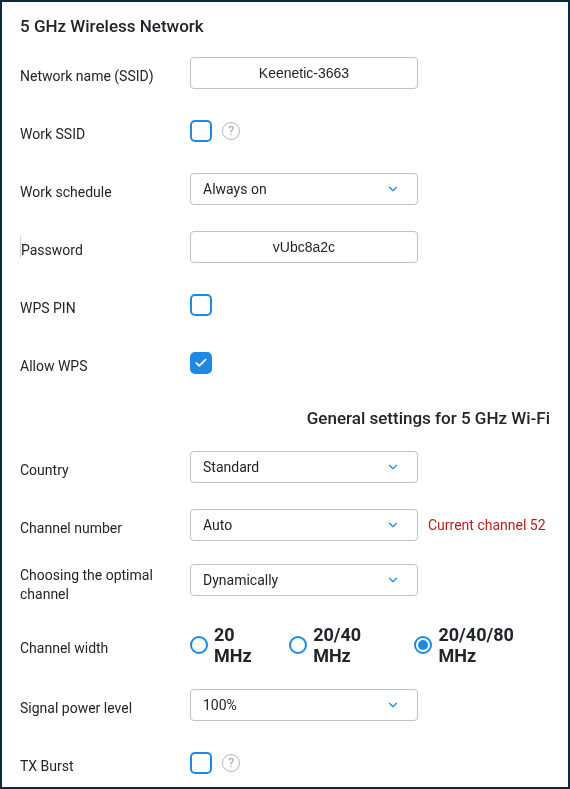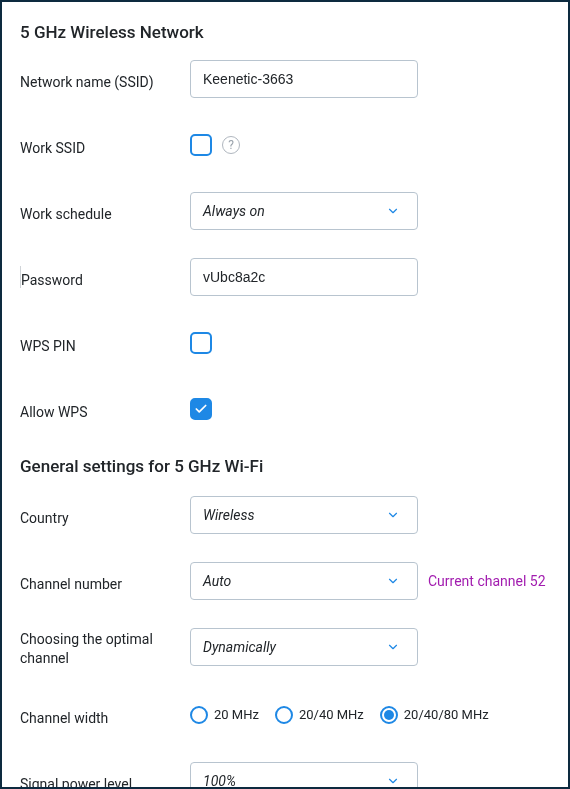--- a/index.html
+++ b/index.html
@@ -14,30 +14,30 @@
     height: 789px;
     border: 2px solid #0d2a3f;
     padding: 14px 18px 0 18px;
     overflow: hidden;
   }
   .section-title {
     font-size: 17px;
     font-weight: 500;
     color: #212529;
     margin-bottom: 18px;
-    margin-top: 6px;
   }
   .section-title.second {
     margin-top: 26px;
     margin-bottom: 20px;
+    text-align: right;
   }
   .row {
     display: flex;
     align-items: center;
-    margin-bottom: 28px;
+    margin-bottom: 20px;
     min-height: 38px;
   }
   .row.tall { align-items: flex-start; }
   .label-col {
     width: 170px;
     flex-shrink: 0;
     font-size: 14px;
     color: #212529;
     padding-top: 6px;
   }
@@ -51,36 +51,36 @@
     padding-top: 2px;
   }
   .ctrl-col {
     display: flex;
     align-items: center;
     gap: 10px;
     flex: 1;
   }
   .text-input, .select {
     width: 228px;
-    height: 38px;
+    height: 32px;
     border: 1px solid #b8c4cf;
     border-radius: 4px;
     padding: 0 12px;
     font-size: 14px;
     color: #212529;
     background: #fff;
     outline: none;
+    text-align: center;
   }
   .select {
     display: flex;
     align-items: center;
     justify-content: space-between;
     cursor: pointer;
     padding-right: 16px;
-    font-style: italic;
   }
   .chevron {
     width: 16px;
     height: 16px;
     display: inline-flex;
     align-items: center;
     justify-content: center;
   }
   .chevron svg { display: block; }
   .checkbox {
@@ -108,34 +108,35 @@
     border-radius: 50%;
     display: inline-flex;
     align-items: center;
     justify-content: center;
     color: #9aa3ac;
     font-size: 12px;
     cursor: pointer;
     flex-shrink: 0;
   }
   .aux-text {
-    color: #a21caf;
+    color: #b91c1c;
     font-size: 14px;
   }
   .radio-group {
     display: flex;
     align-items: center;
     gap: 16px;
   }
   .radio-item {
     display: inline-flex;
     align-items: center;
     gap: 6px;
     cursor: pointer;
-    font-size: 13px;
+    font-size: 18px;
+    font-weight: bold;
   }
   .radio {
     width: 18px;
     height: 18px;
     border: 2px solid #1e88e5;
     border-radius: 50%;
     display: inline-flex;
     align-items: center;
     justify-content: center;
     flex-shrink: 0;
@@ -213,21 +214,21 @@
       </span>
     </div>
   </div>
 
   <div class="section-title second">General settings for 5 GHz Wi-Fi</div>
 
   <div class="row">
     <div class="label-col">Country</div>
     <div class="ctrl-col">
       <div class="select">
-        <span>Wireless</span>
+        <span>Standard</span>
         <span class="chevron">
           <svg width="14" height="14" viewBox="0 0 24 24" fill="none" stroke="#1e88e5" stroke-width="2" stroke-linecap="round" stroke-linejoin="round">
               <polyline points="6 9 12 15 18 9"></polyline>
             </svg>
         </span>
       </div>
     </div>
   </div>
 
 

